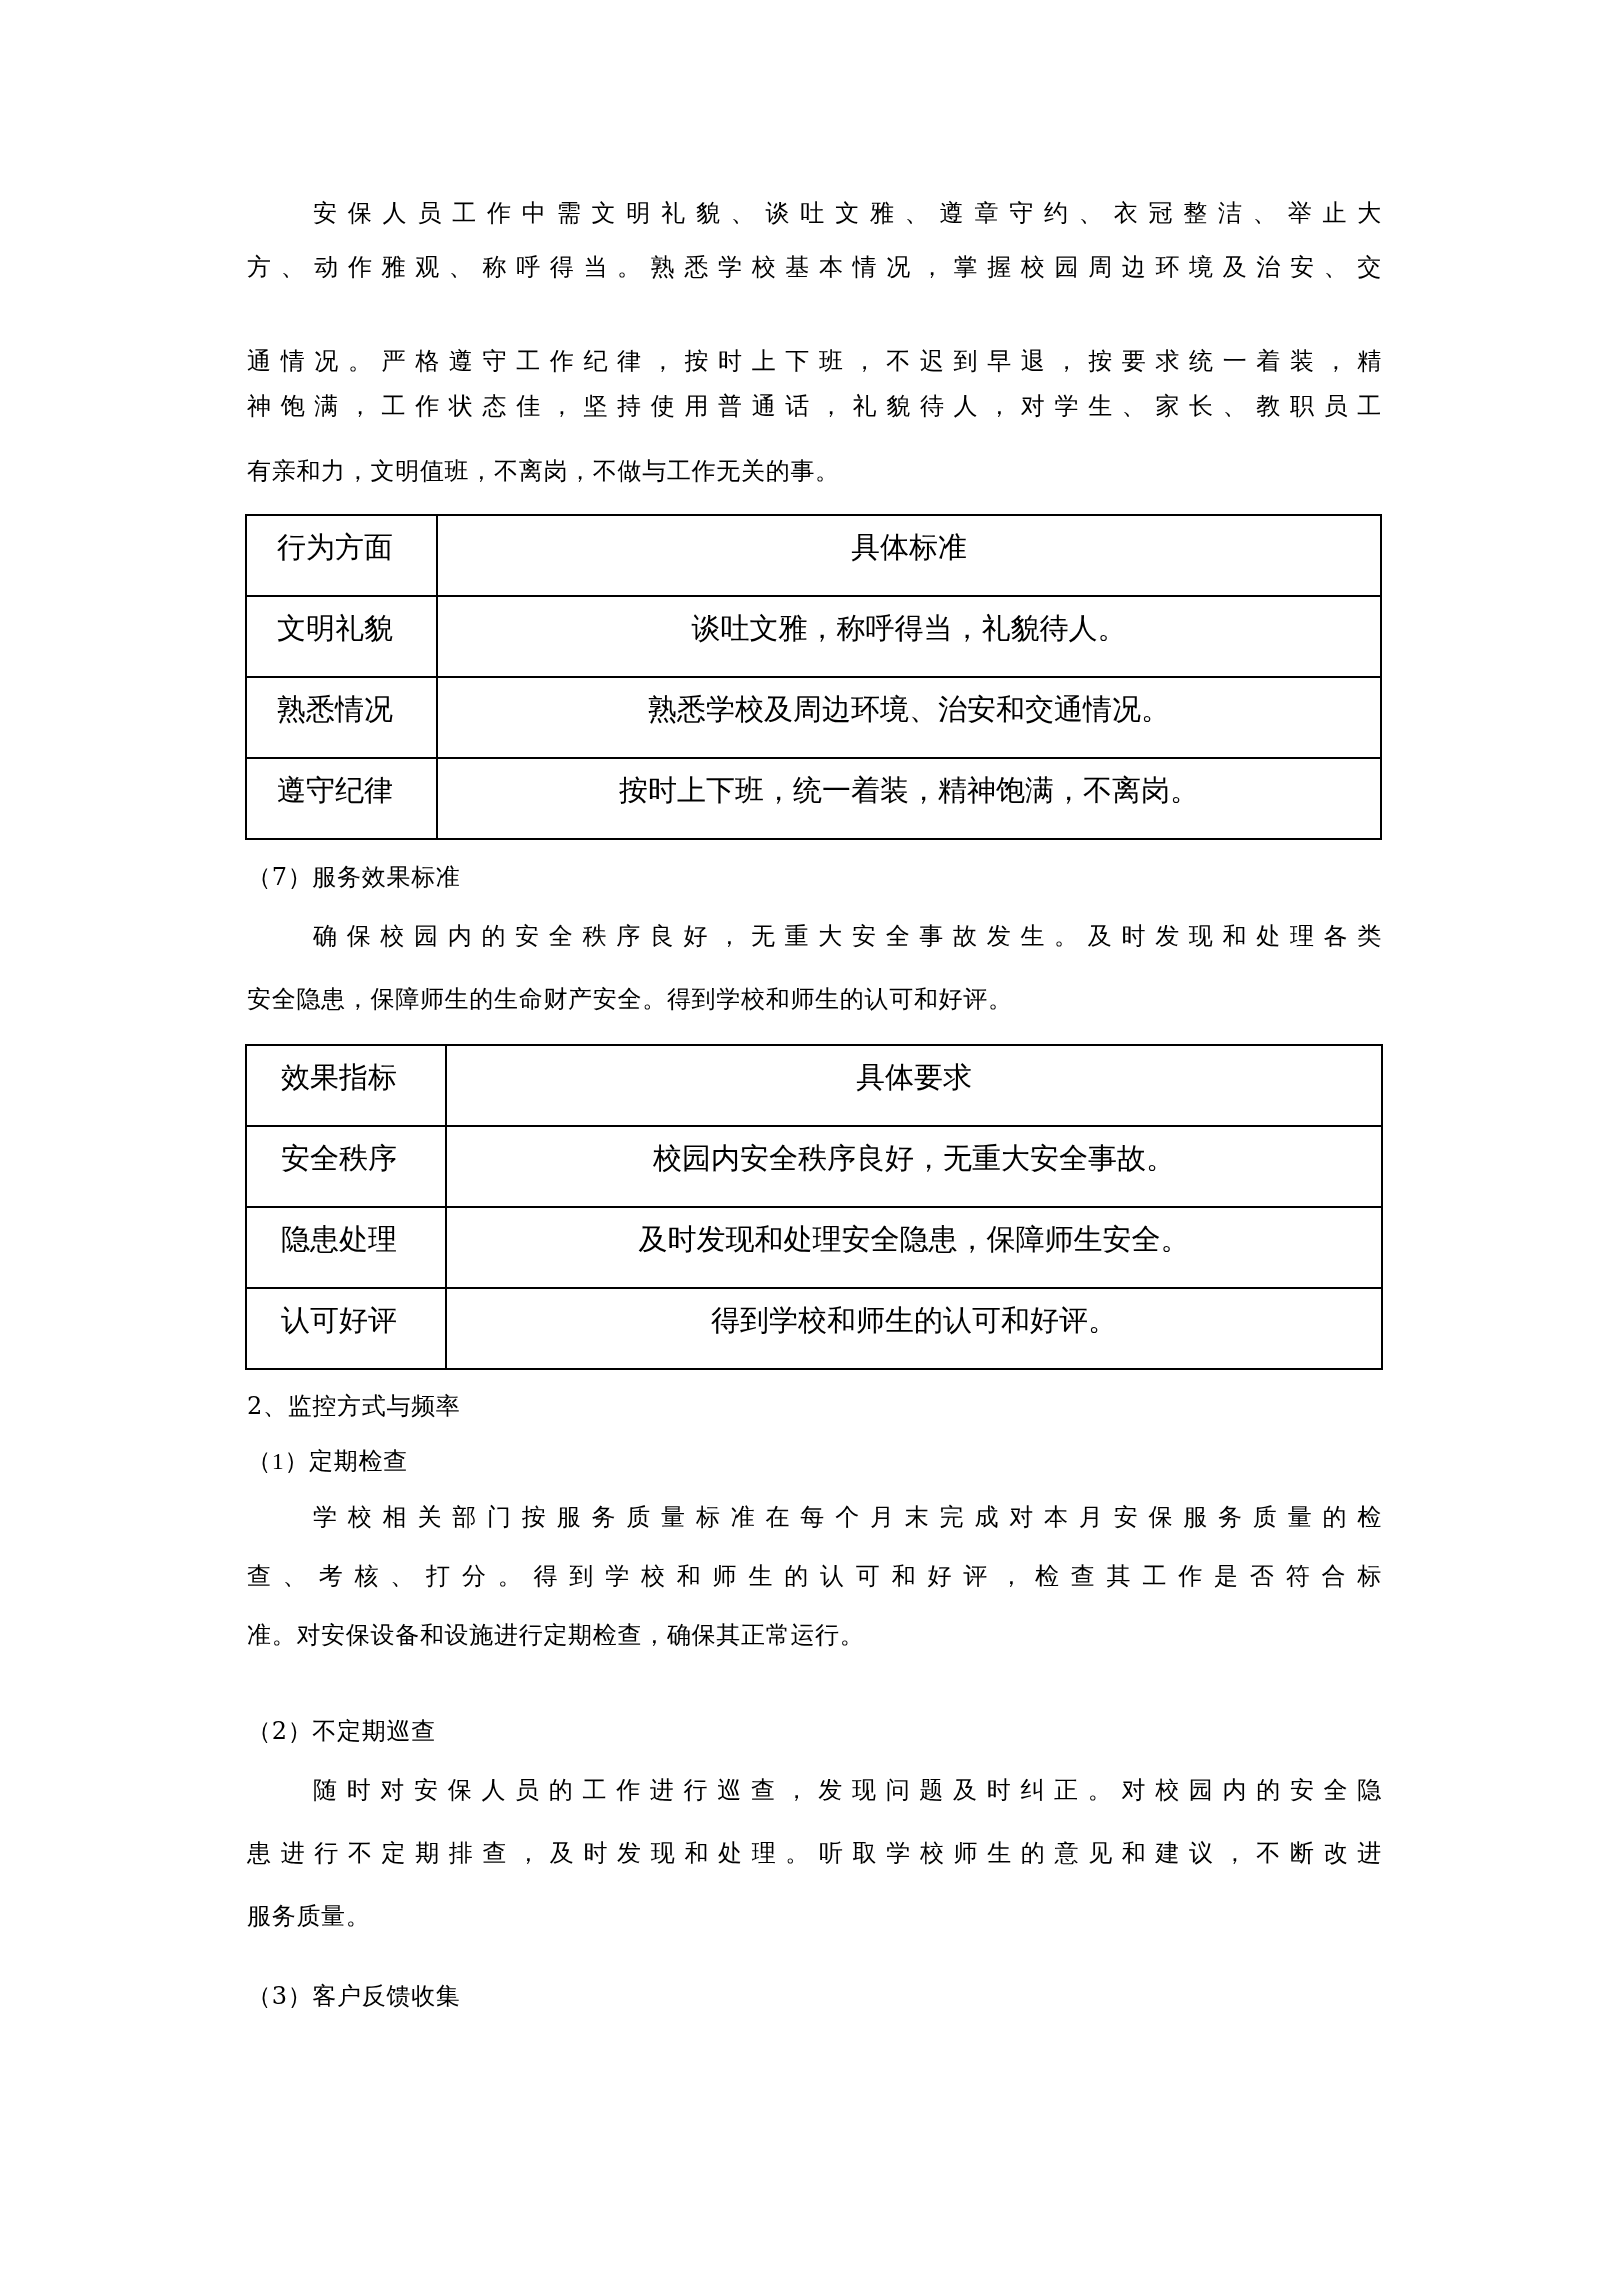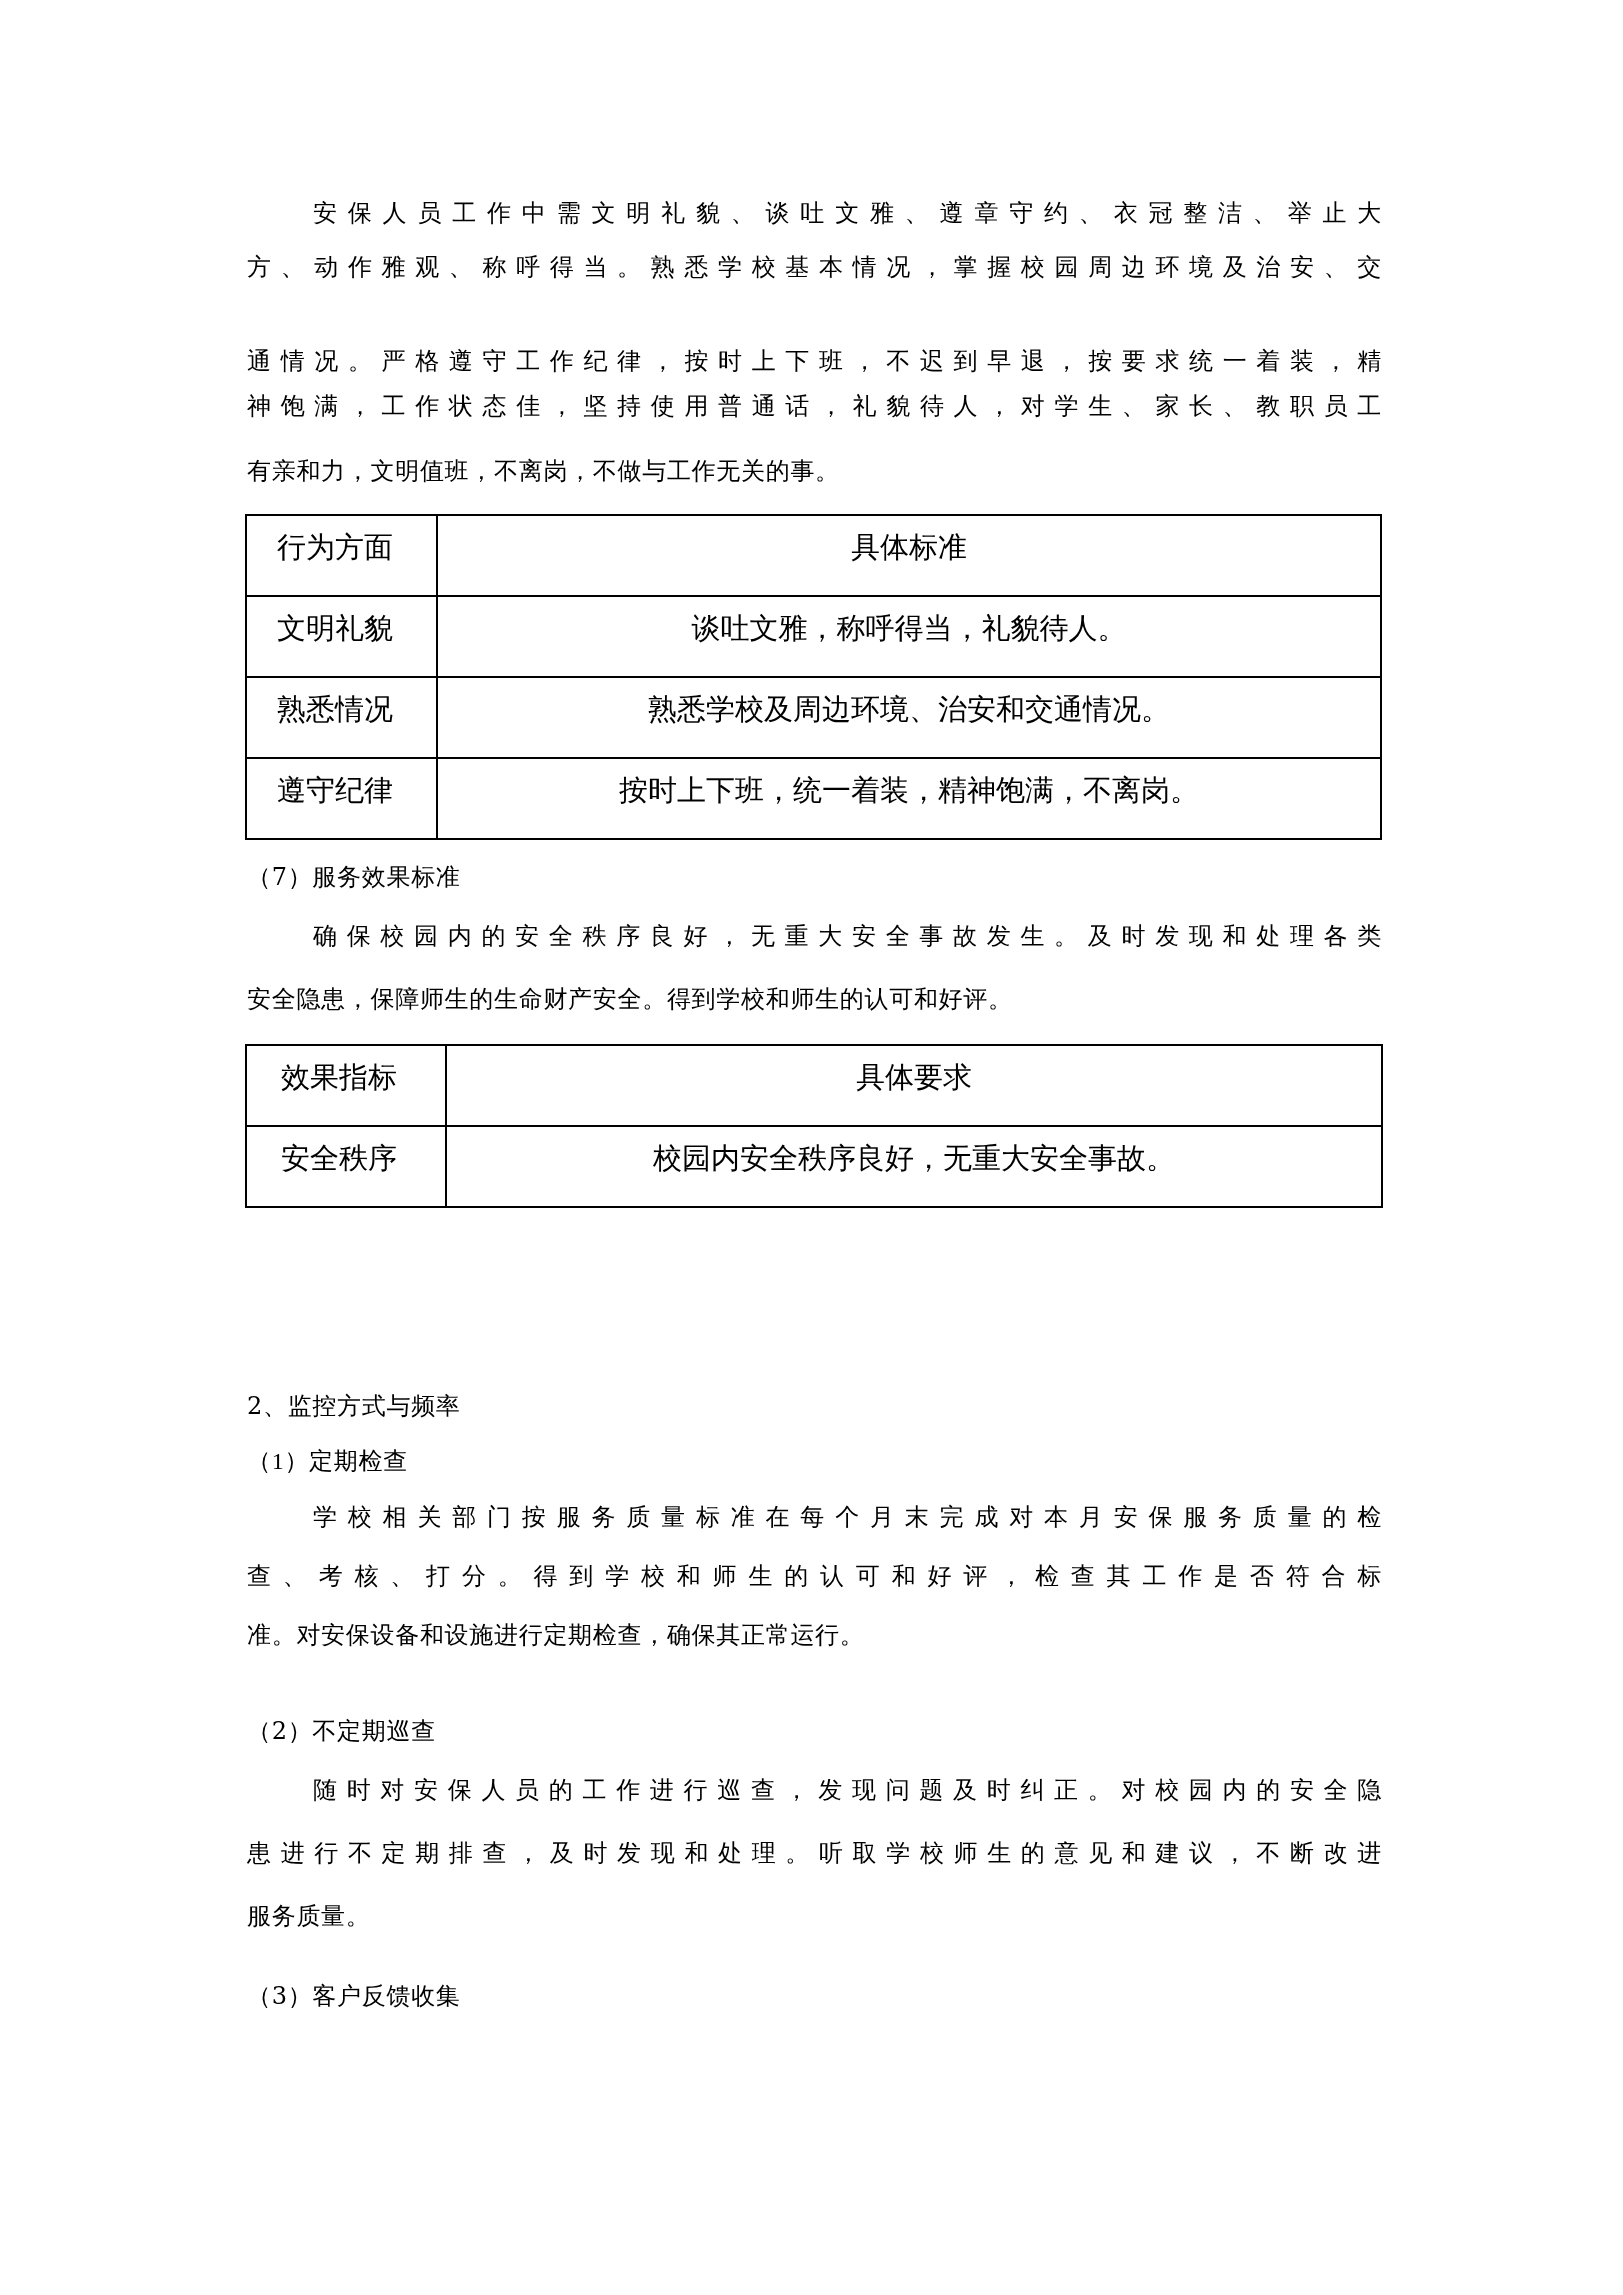--- a/index.html
+++ b/index.html
@@ -103,20 +103,36 @@
         </td>
   </tr>
   <tr>
     <td class="col1">
           <span class="cell-text" style="padding-left:34px">安全秩序</span>
         </td>
     <td class="col2">
           <span class="cell-text">校园内安全秩序良好，无重大安全事故。</span>
         </td>
   </tr>
+  <tr>
+    <td class="col1">
+          <span class="cell-text" style="padding-left:34px">隐患处理</span>
+        </td>
+    <td class="col2">
+          <span class="cell-text">及时发现和处理安全隐患，保障师生安全。</span>
+        </td>
+  </tr>
+  <tr>
+    <td class="col1">
+          <span class="cell-text" style="padding-left:34px">认可好评</span>
+        </td>
+    <td class="col2">
+          <span class="cell-text">得到学校和师生的认可和好评。</span>
+        </td>
+  </tr>
 </tbody>
   </table>
 
 <div class="line heading" style="top:1387px;">2、监控方式与频率</div>
 
 <div class="line heading" style="top:1442px;font-family:Liberation Serif, serif;">（1）定期检查</div>
 <div>
   <div class="line para-line indent" style="top:1498px;">学校相关部门按服务质量标准在每个月末完成对本月安保服务质量的检</div>
   <div class="line para-line" style="top:1557px;">查、考核、打分。得到学校和师生的认可和好评，检查其工作是否符合标</div>
   <div class="line para-line last" style="top:1616px;">准。对安保设备和设施进行定期检查，确保其正常运行。</div>

